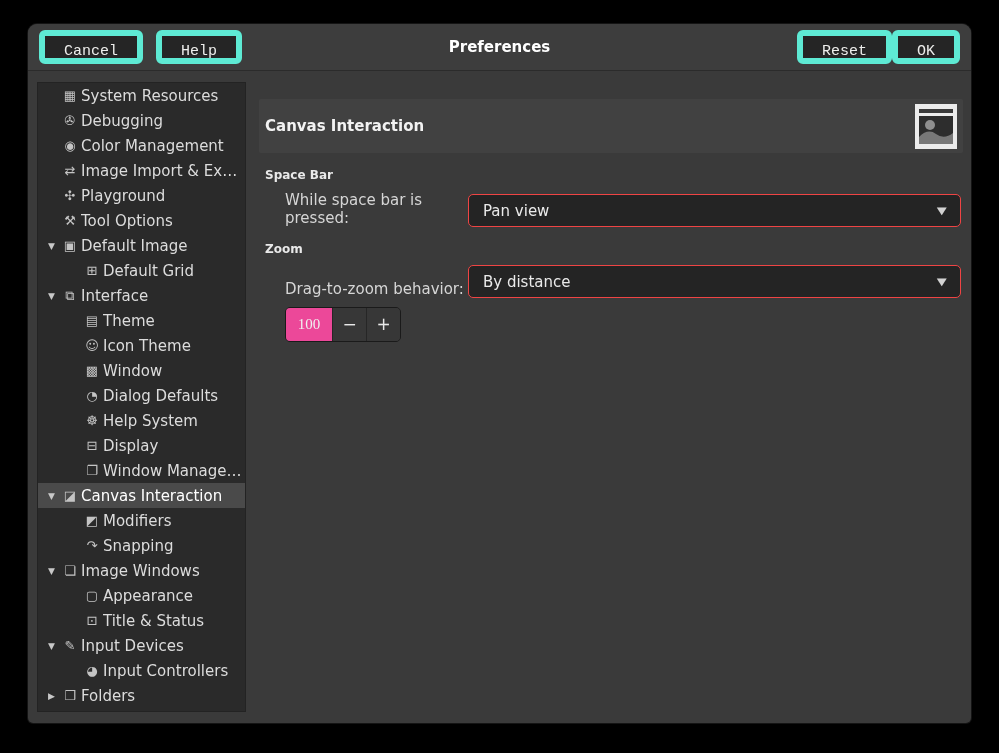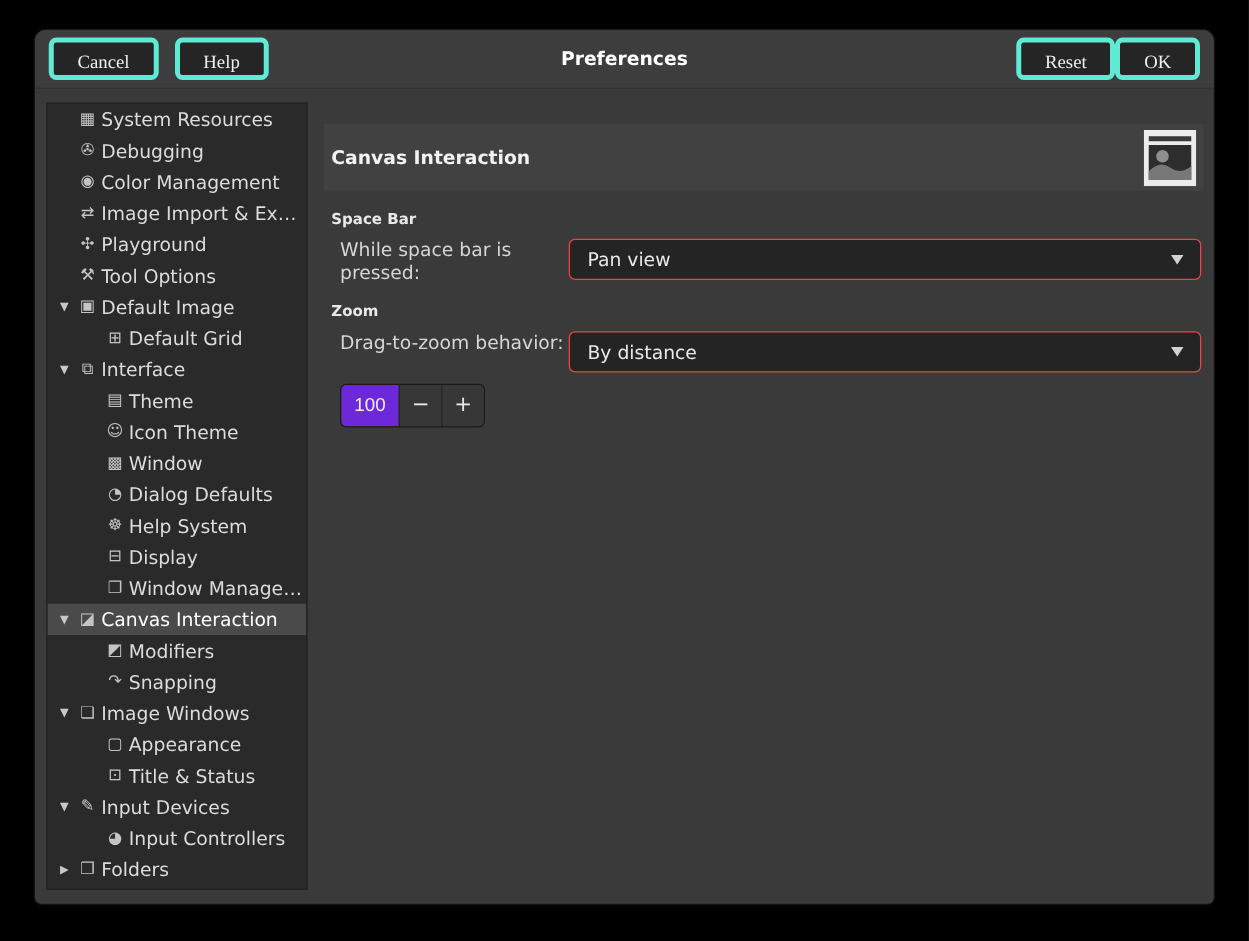--- a/index.html
+++ b/index.html
@@ -12,22 +12,22 @@
     position:absolute;left:28px;top:24px;width:943px;height:699px;
     background:#3a3a3a;border-radius:9px 9px 5px 5px;
     box-shadow:0 0 0 1px #141414;
   }
   
   .titlebar{
     position:relative;height:46px;background:#3d3d3d;border-radius:9px 9px 0 0;
     border-bottom:1px solid #2b2b2b;display:flex;align-items:center;padding:0 11px;
   }
   .tb-btn{
-    height:34px;padding:0 19px;background:#252525;border:4px solid #5eead4;
-    border-radius:6px;color:#eeeeec;font-size:15px;font-family:Liberation Serif, serif;cursor:pointer;
+    height:34px;padding:0 19px;background:#252525;border:6px solid #5eead4;
+    border-radius:6px;color:#eeeeec;font-size:15px;font-family:Liberation Mono, monospace;cursor:pointer;
     line-height:32px;
   }
   .tb-left{display:flex;gap:13px;}
   .tb-right{display:flex;margin-left:auto;}
   .tb-title{
     position:absolute;left:0;right:0;text-align:center;
     color:#ffffff;font-weight:bold;font-size:15px;pointer-events:none;
   }
   
   .sidebar{
@@ -53,35 +53,35 @@
   .content{position:absolute;left:231px;top:61px;width:704px;}
   .panel-header{
     height:54px;background:#414141;border-radius:2px;margin-top:14px;
     display:flex;align-items:center;padding:0 6px 0 6px;box-sizing:border-box;
   }
   .panel-title{font-weight:bold;font-size:15px;color:#f2f2f2;}
   .panel-header svg{margin-left:auto;}
   .section-title{
     font-weight:bold;font-size:12px;color:#e9e9e9;margin:15px 0 0 6px;
   }
-  .ctl-row{display:flex;align-items:flex-start;margin:9px 0 0 13px;}
+  .ctl-row{display:flex;align-items:flex-end;margin:9px 0 0 26px;}
   .ctl-row .lbl{width:183px;flex:0 0 183px;color:#d6d6d6;font-size:15px;}
   .dropdown{
     flex:1;height:33px;background:#242424;border:1px solid #ef4444;border-radius:5px;
     display:flex;align-items:center;color:#eaeaea;font-size:15px;
     padding:0 14px;box-sizing:border-box;cursor:pointer;margin-right:2px;
   }
   .dropdown .arrow{margin-left:auto;font-size:10px;color:#d2d2d2;transform:scaleX(1.3);}
   .spin{
     display:inline-flex;height:33px;border:1px solid #1a1a1a;border-radius:5px;
     overflow:hidden;background:#343434;
   }
   .spin input{
-    width:46px;background:#6d28d9;border:none;color:#efefef;font-size:15px;
-    font-family:Liberation Sans, sans-serif;text-align:center;outline:none;padding:0;
+    width:46px;background:#ec4899;border:none;color:#efefef;font-size:15px;
+    font-family:Liberation Serif, serif;text-align:center;outline:none;padding:0;
   }
   .spin .sbtn{
     width:34px;border:none;border-left:1px solid #262626;background:#373737;
     color:#e8e8e8;font-size:17px;cursor:pointer;line-height:31px;padding:0;
     font-family:inherit;
   }
 </style>
 </head>
 <body>
 

